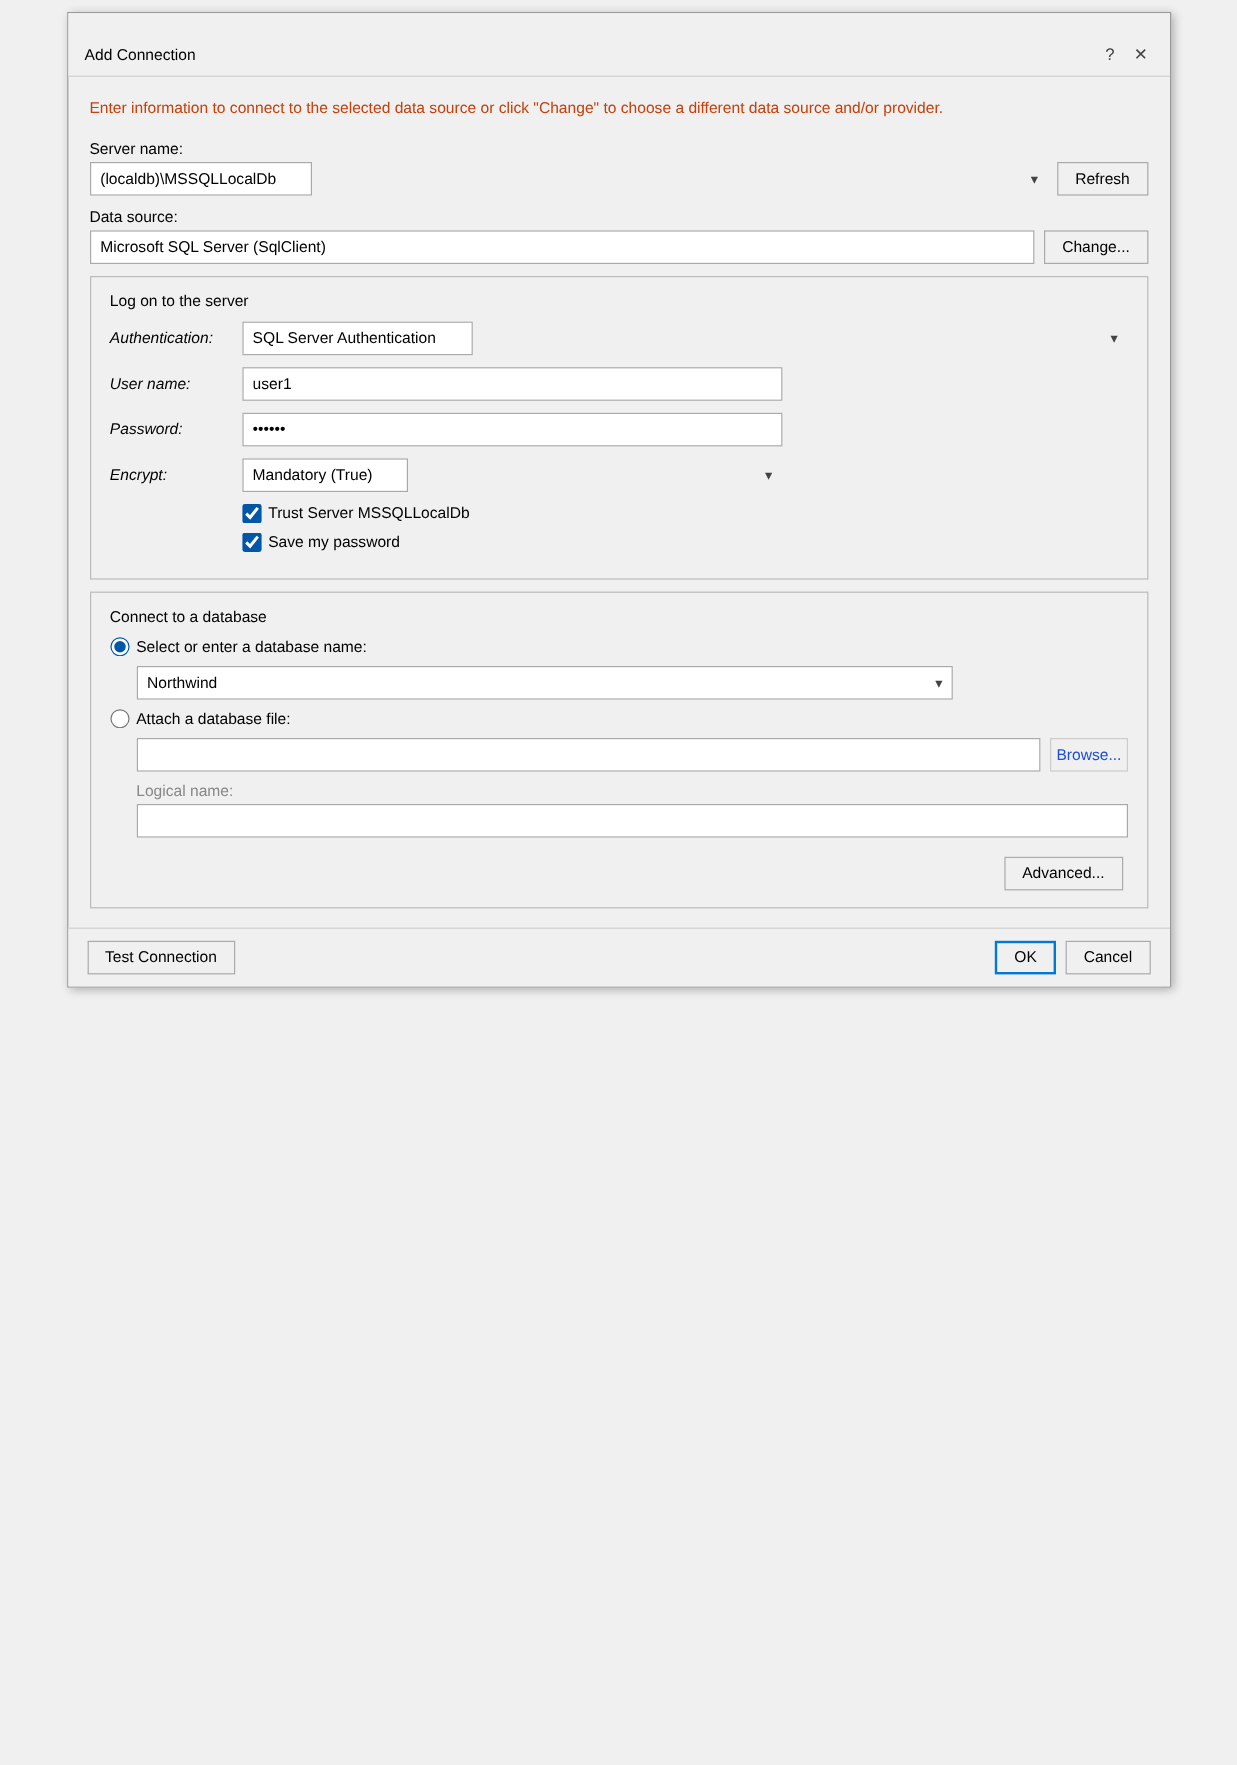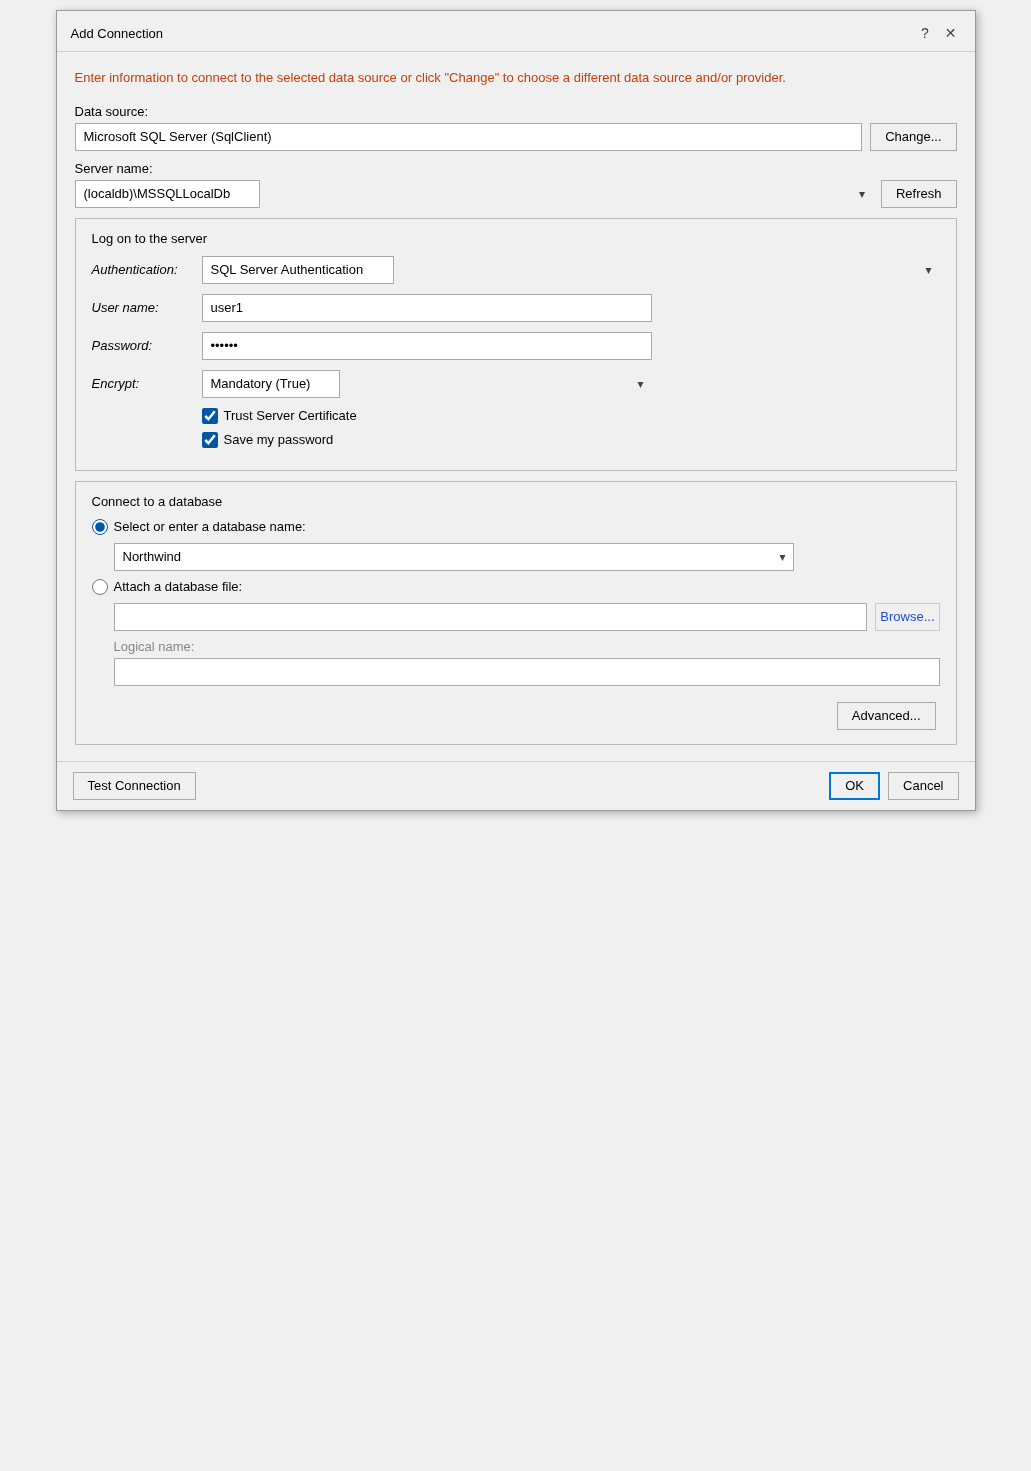--- a/index.html
+++ b/index.html
@@ -18,21 +18,21 @@
       border: 1px solid #999;
       box-shadow: 2px 2px 8px rgba(0,0,0,0.3);
       display: flex;
       flex-direction: column;
       margin-top: 10px;
     }
     .title-bar {
       display: flex;
       align-items: center;
       justify-content: space-between;
-      padding: 12px 12px 8px 14px;
+      padding: 24px 12px 8px 14px;
       background: #f0f0f0;
       border-bottom: 1px solid #d0d0d0;
     }
     .title-bar-title {
       font-size: 13px;
       font-weight: 400;
       color: #000;
     }
     .title-bar-controls {
       display: flex;
@@ -267,36 +267,36 @@
       <button class="title-bar-btn">?</button>
       <button class="title-bar-btn close">✕</button>
     </div>
   </div>
 
   <div class="dialog-body">
 
     <p class="description">Enter information to connect to the selected data source or click "Change" to choose a different data source and/or provider.</p>
 
     <div>
-      <div class="field-label">Data source:</div>
-      <div class="row">
-        <input type="text" class="text-input" readonly="" style="flex: 1 1 0%;" value="Microsoft SQL Server (SqlClient)">
-        <button class="btn">Change...</button>
-      </div>
-    </div>
-
-    <div>
       <div class="field-label">Server name:</div>
       <div class="row">
         <div class="select-wrapper">
           <select class="select-input">
             <option>(localdb)\MSSQLLocalDb</option>
           </select>
         </div>
         <button class="btn">Refresh</button>
+      </div>
+    </div>
+
+    <div>
+      <div class="field-label">Data source:</div>
+      <div class="row">
+        <input type="text" class="text-input" readonly="" style="flex: 1 1 0%;" value="Microsoft SQL Server (SqlClient)">
+        <button class="btn">Change...</button>
       </div>
     </div>
 
     <div class="section-box">
       <div class="section-title">Log on to the server</div>
 
       <div class="form-row">
         <div class="form-label">Authentication:</div>
         <div class="select-wrapper">
           <select class="select-input">
@@ -322,21 +322,21 @@
           <select class="select-input">
             <option>Mandatory (True)</option>
             <option>Optional (False)</option>
             <option>Strict (TLS 1.2+)</option>
           </select>
         </div>
       </div>
 
       <div class="checkbox-row">
         <input type="checkbox" id="trustCert" checked="" style="">
-        <label for="trustCert">Trust Server Certificate</label>
+        <label for="trustCert">Trust Server MSSQLLocalDb</label>
       </div>
 
       <div class="checkbox-row">
         <input type="checkbox" id="savePassword" checked="" style="">
         <label for="savePassword">Save my password</label>
       </div>
     </div>
 
     <div class="section-box">
       <div class="section-title">Connect to a database</div>

